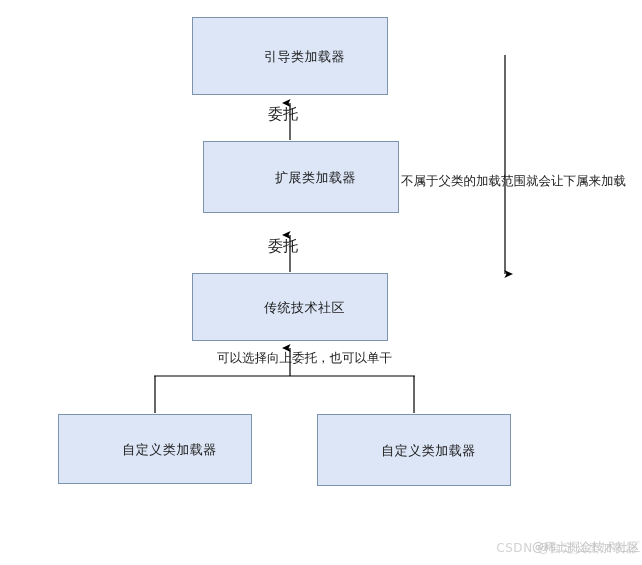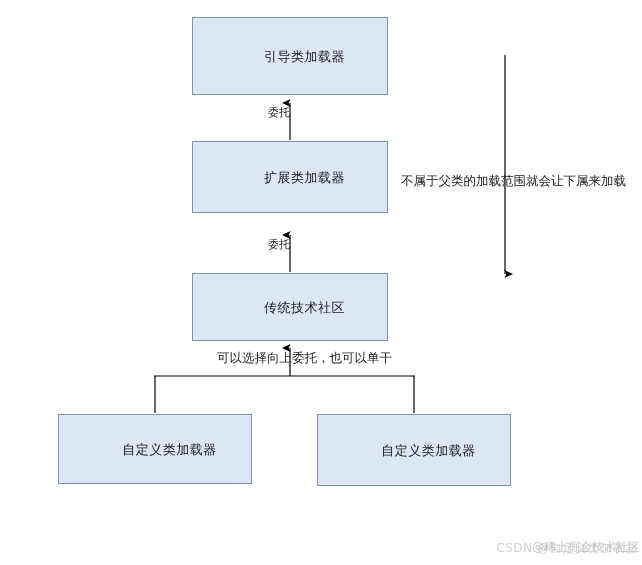--- a/index.html
+++ b/index.html
@@ -34,29 +34,29 @@
     letter-spacing: 0.5px;
     line-height: 1;
     user-select: none;
     padding-left: 29px;
   }
   .node-box .node-label {
     display: block;
     transform: translateY(-0.5px);
   }
   #box-bootstrap  { left: 192px; top: 17px;  width: 196px; height: 78px; }
-  #box-extension  { left: 192px; top: 141px; width: 196px; height: 72px; }
+  #box-extension  { left: 203px; top: 141px; width: 196px; height: 72px; }
   #box-application{ left: 192px; top: 273px; width: 196px; height: 68px; }
   #box-custom-left  { left: 58px;  top: 414px; width: 194px; height: 70px; }
   #box-custom-right { left: 317px; top: 414px; width: 194px; height: 72px; }
 
   .edge-label {
     position: absolute;
     color: #1a1a1a;
-    font-size: 11px;
+    font-size: 15px;
     white-space: nowrap;
     line-height: 1;
     user-select: none;
   }
   #label-delegate-1 { left: 268px; top: 107px; }
   #label-delegate-2 { left: 268px; top: 239px; }
   #label-choice     { left: 217px; top: 352px; font-size: 12.5px; }
   #label-downward   { left: 401px; top: 175px; font-size: 12.5px; }
 
   #watermark {

